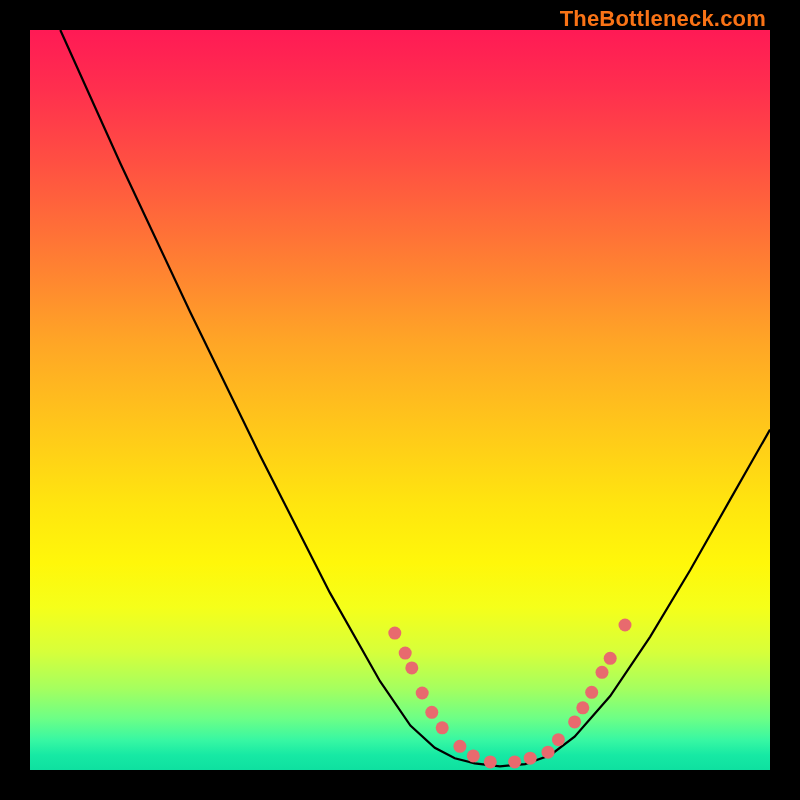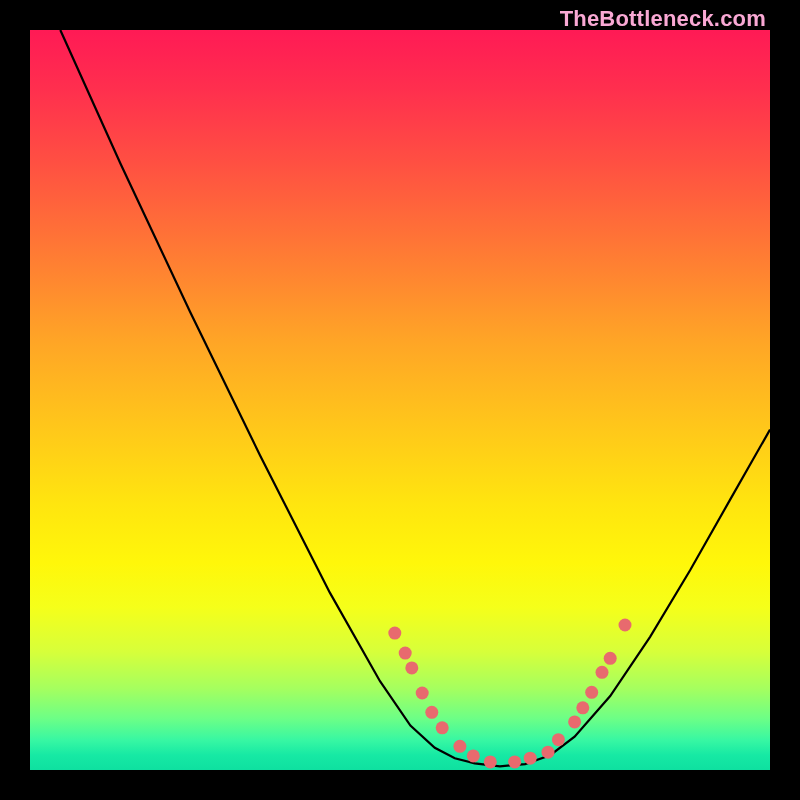--- a/index.html
+++ b/index.html
@@ -43,21 +43,21 @@
       #0fe0a0 100%
     );
   }
   .watermark {
     position: absolute;
     right: 34px;
     top: 6px;
     font-family: Arial, Helvetica, sans-serif;
     font-size: 22px;
     font-weight: 600;
-    color: #f9a8d4;
+    color: #f97316;
     letter-spacing: 0.2px;
     user-select: none;
   }
   svg.curve {
     position: absolute;
     left: 0;
     top: 0;
     width: 740px;
     height: 740px;
     overflow: visible;

